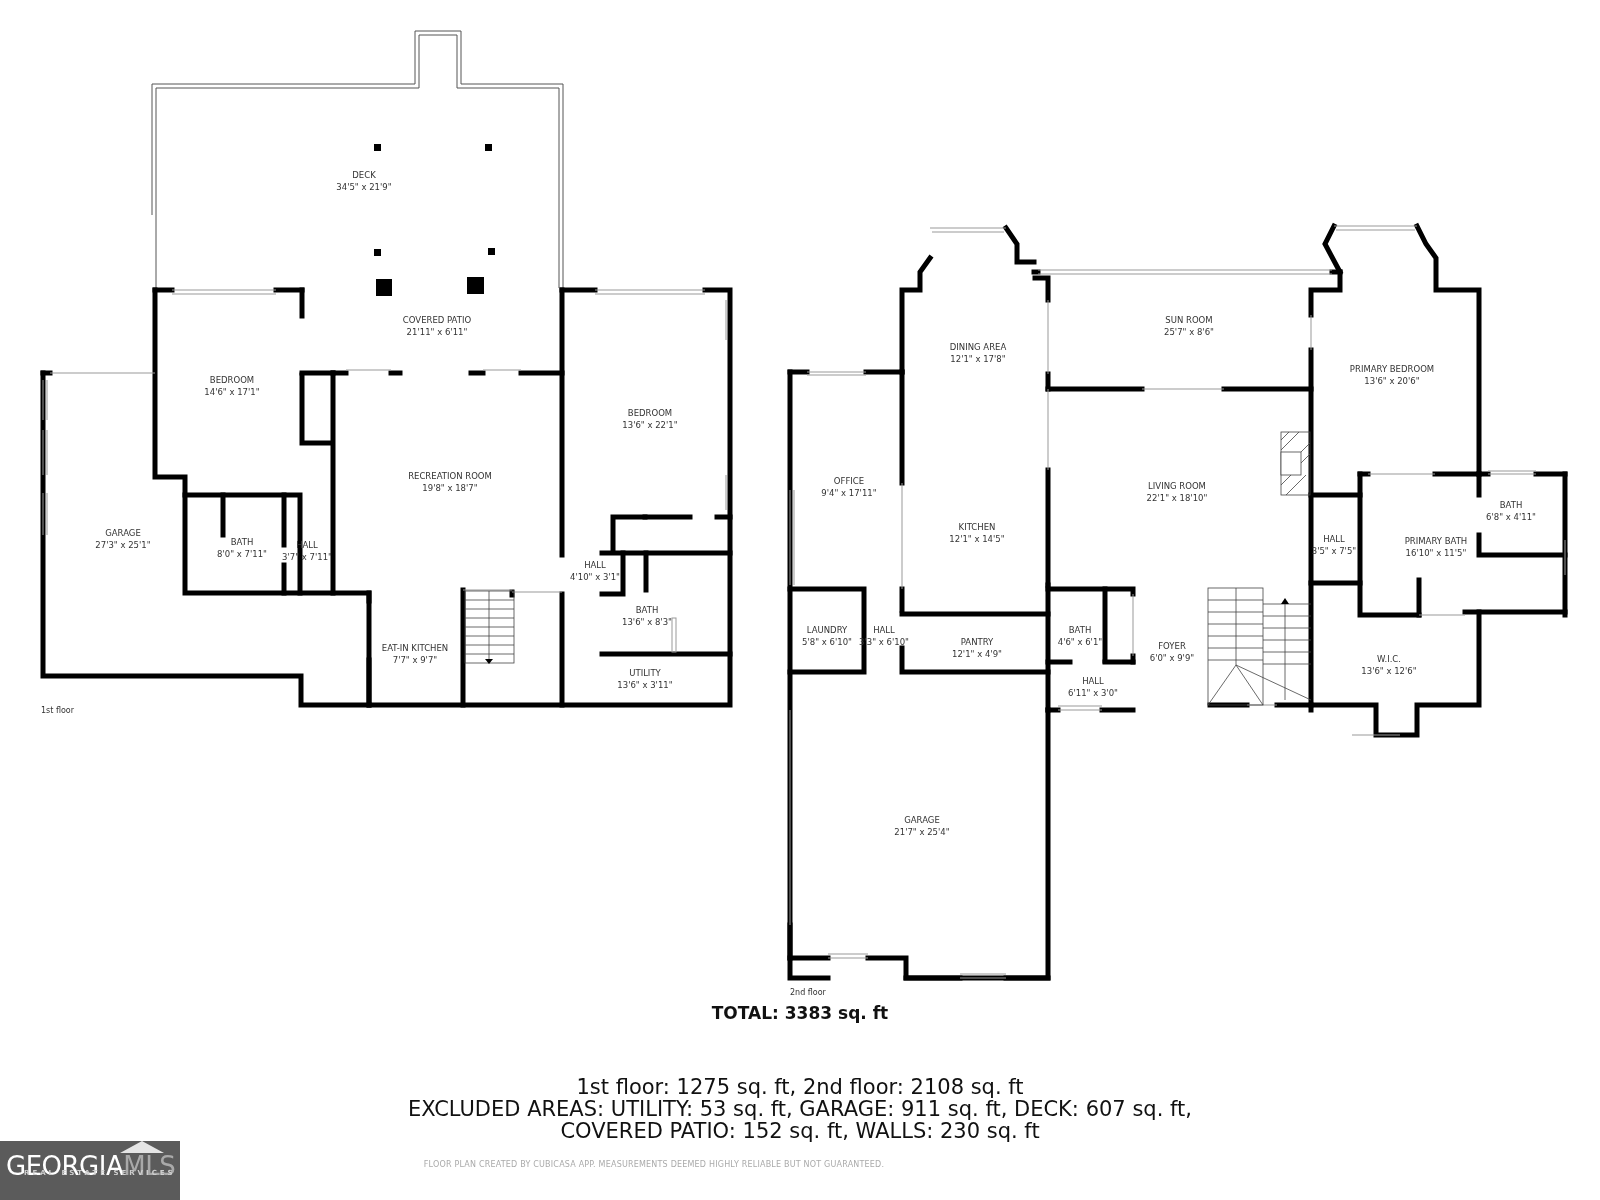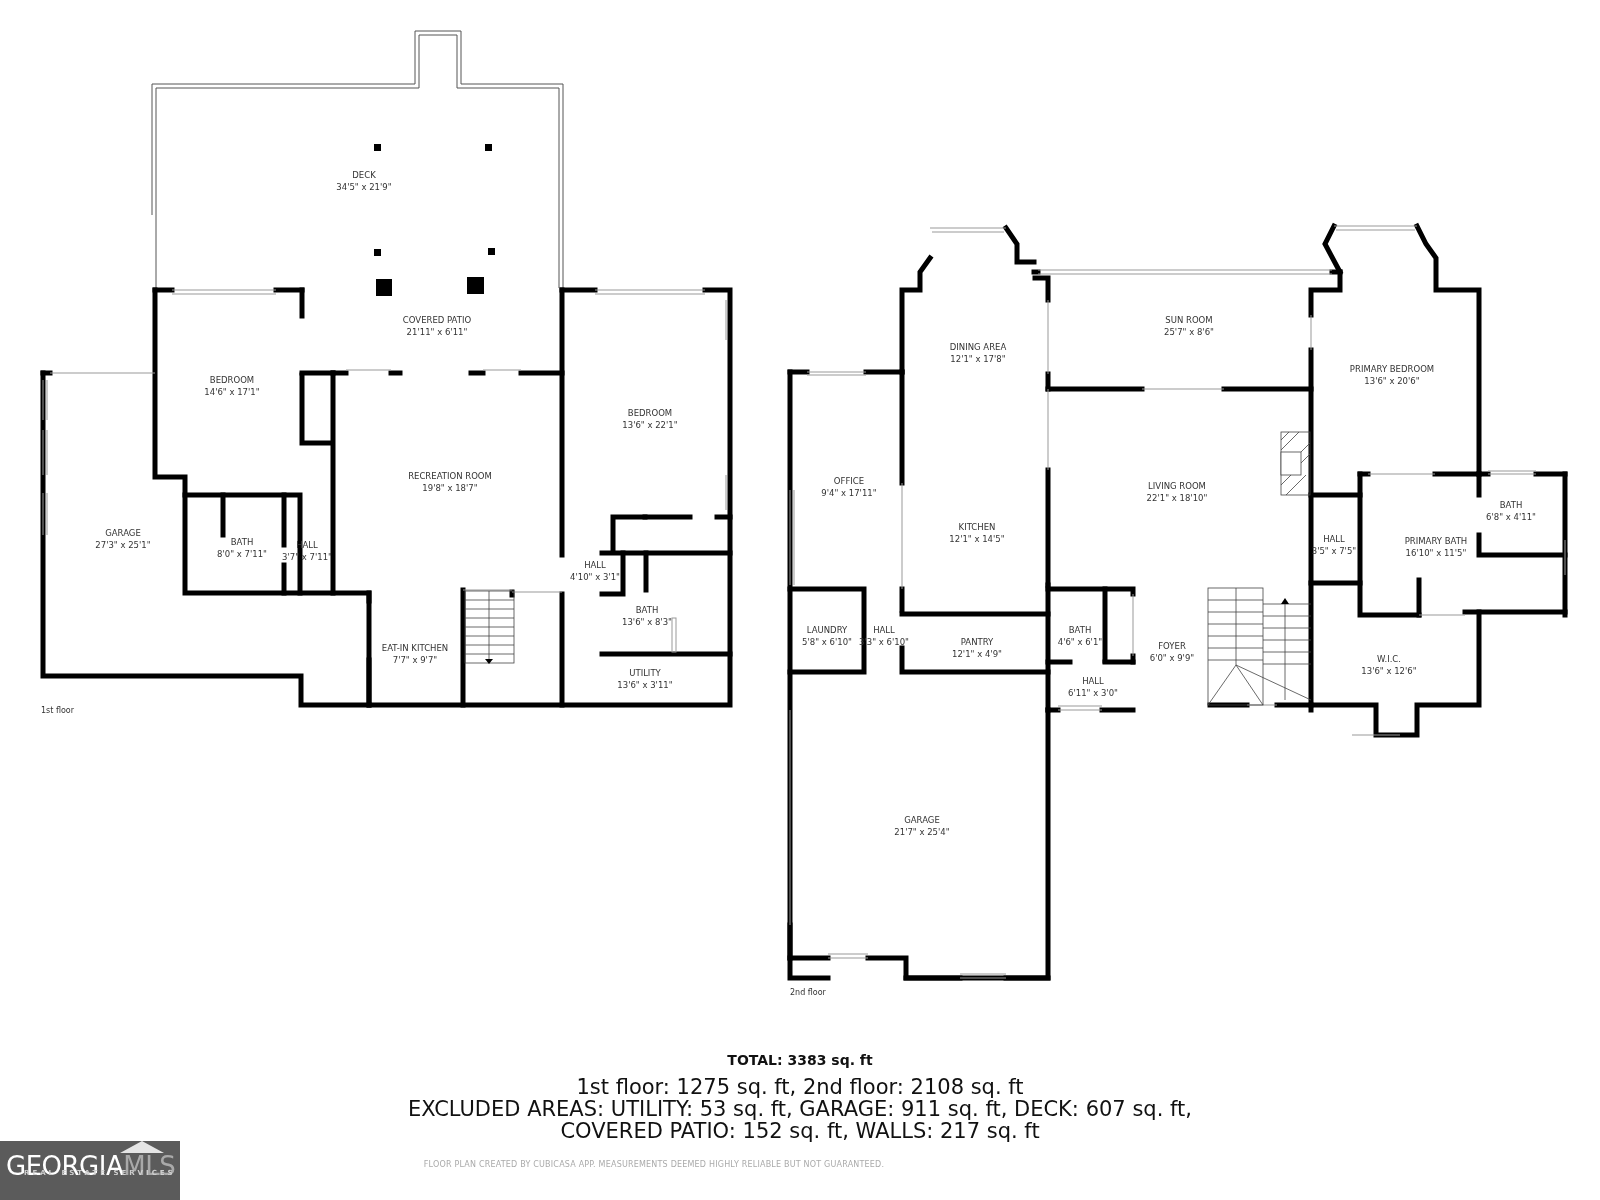--- a/index.html
+++ b/index.html
@@ -1,21 +1,21 @@
 <!DOCTYPE html>
 <html><head>
 <meta charset="utf-8">
 <style>
   html, body { margin:0; padding:0; background:#ffffff; }
   body { width:1600px; height:1200px; position:relative; overflow:hidden; font-family:"DejaVu Sans", sans-serif; }
   #plan { position:absolute; left:0; top:0; width:1600px; height:1200px; }
   .lbl { font-family:"DejaVu Sans", sans-serif; font-size:8.5px; fill:#333; text-anchor:middle; }
   .floor-lbl { font-family:"DejaVu Sans", sans-serif; font-size:8px; fill:#333; }
   .summary { position:absolute; left:0; width:1600px; text-align:center; color:#111; font-family:"DejaVu Sans", sans-serif; }
-  .total { top:1052px; font-size:14px; font-weight:bold; }
+  .total { top:1003px; font-size:17px; font-weight:bold; }
   .s-line { font-size:21px; }
   .l1 { top:1075px; } .l2 { top:1097px; } .l3 { top:1119px; }
   .footer-note { position:absolute; top:1160px; left:0; width:1308px; text-align:center; font-size:8px; color:#aaa; letter-spacing:0.2px; }
   .logo { position:absolute; left:0; top:1141px; width:180px; height:59px; background:#5b5b5b; color:#fff; }
   .logo-main { position:absolute; left:6px; top:10px; font-size:26px; letter-spacing:-0.5px; font-family:"DejaVu Sans", sans-serif; }
   .logo-mls { color:#a9a9a9; }
   .logo-sub { position:absolute; left:24px; top:28px; font-size:7px; letter-spacing:3px; color:#cfcfcf; font-weight:bold; }
   .logo-roof { position:absolute; left:120px; top:0px; width:0; height:0; border-left:22px solid transparent; border-right:22px solid transparent; border-bottom:12px solid #e5e5e5; }
 </style>
 </head>
@@ -296,20 +296,20 @@
       <text class="lbl" x="922" y="823"><tspan>GARAGE</tspan></text>
       <text class="lbl" x="922" y="835"><tspan>21'7" x 25'4"</tspan></text>
       <text class="floor-lbl" x="790" y="995">2nd floor</text>
     </g>
   </g>
 </svg>
 
 <div class="summary total">TOTAL: 3383 sq. ft</div>
 <div class="summary s-line l1">1st floor: 1275 sq. ft, 2nd floor: 2108 sq. ft</div>
 <div class="summary s-line l2">EXCLUDED AREAS: UTILITY: 53 sq. ft, GARAGE: 911 sq. ft, DECK: 607 sq. ft,</div>
-<div class="summary s-line l3">COVERED PATIO: 152 sq. ft, WALLS: 217 sq. ft</div>
+<div class="summary s-line l3">COVERED PATIO: 152 sq. ft, WALLS: 230 sq. ft</div>
 <div class="footer-note">FLOOR PLAN CREATED BY CUBICASA APP. MEASUREMENTS DEEMED HIGHLY RELIABLE BUT NOT GUARANTEED.</div>
 
 <div class="logo">
   <div class="logo-roof"></div>
   <div class="logo-main"><span>GEORGIA</span><span class="logo-mls">MLS</span></div>
   <div class="logo-sub">REAL ESTATE SERVICES</div>
 </div>
 
 </body></html>

